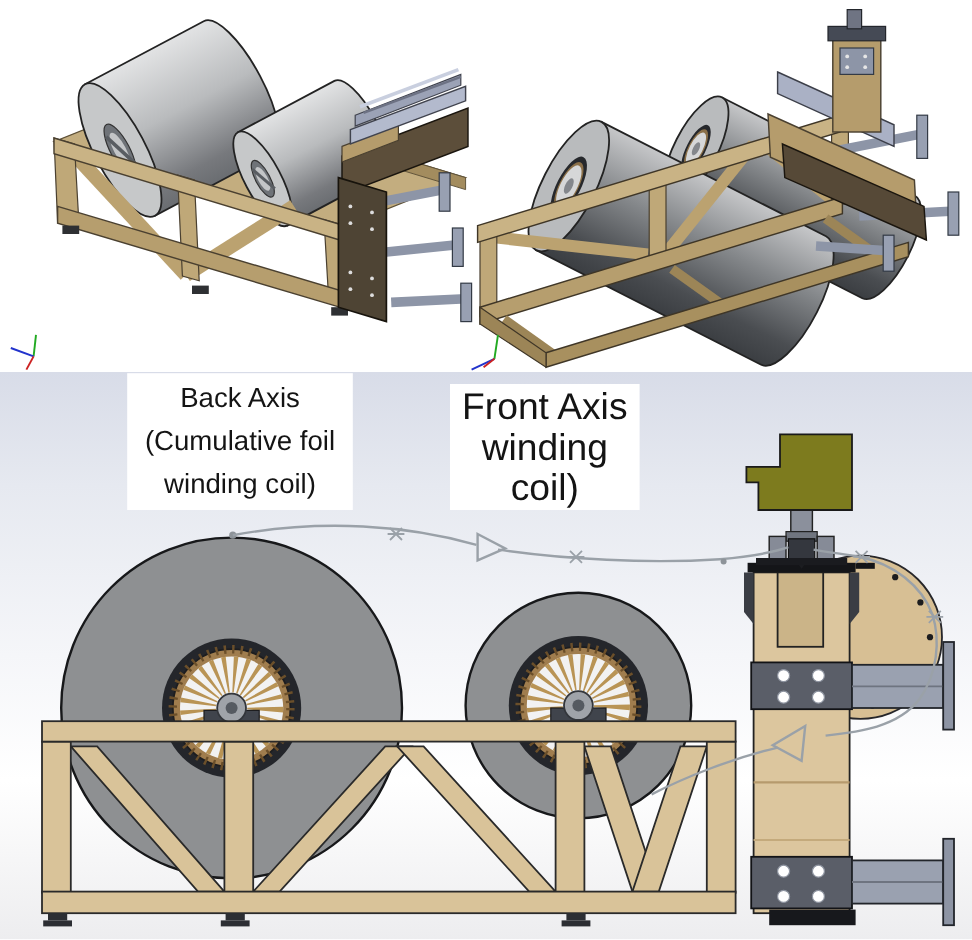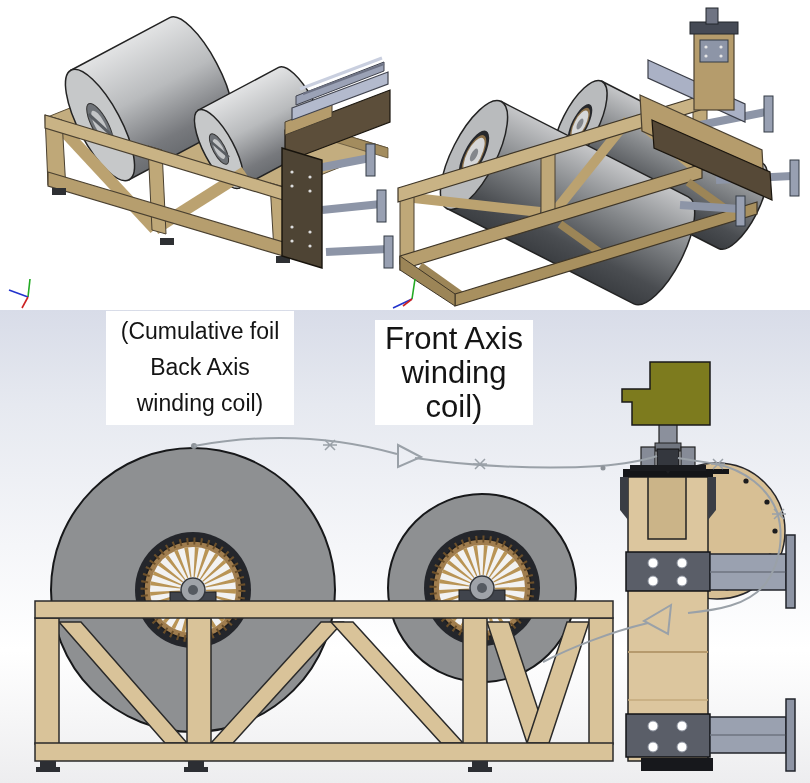--- a/index.html
+++ b/index.html
@@ -298,22 +298,22 @@
         <path d="M325,440 L335,450 M325,450 L335,440 M323,445 L337,445"></path>
         <path d="M475,459 L485,469 M475,469 L485,459 M473,464 L487,464"></path>
         <path d="M713,459 L723,469 M713,469 L723,459 M711,464 L725,464"></path>
         <path d="M774,509 L784,519 M774,519 L784,509 M772,514 L786,514"></path>
       </g>
     </g>
   </g>
 </svg>
 
 <div class="label" id="label-back">
+  <span>Back Axis</span>
   <span>(Cumulative foil</span>
-  <span>Back Axis</span>
   <span>winding coil)</span>
 </div>
 <div class="label" id="label-front">
   <span>Front Axis</span>
   <span>winding coil)</span>
 </div>
 
 </div>
 
 </body></html>

